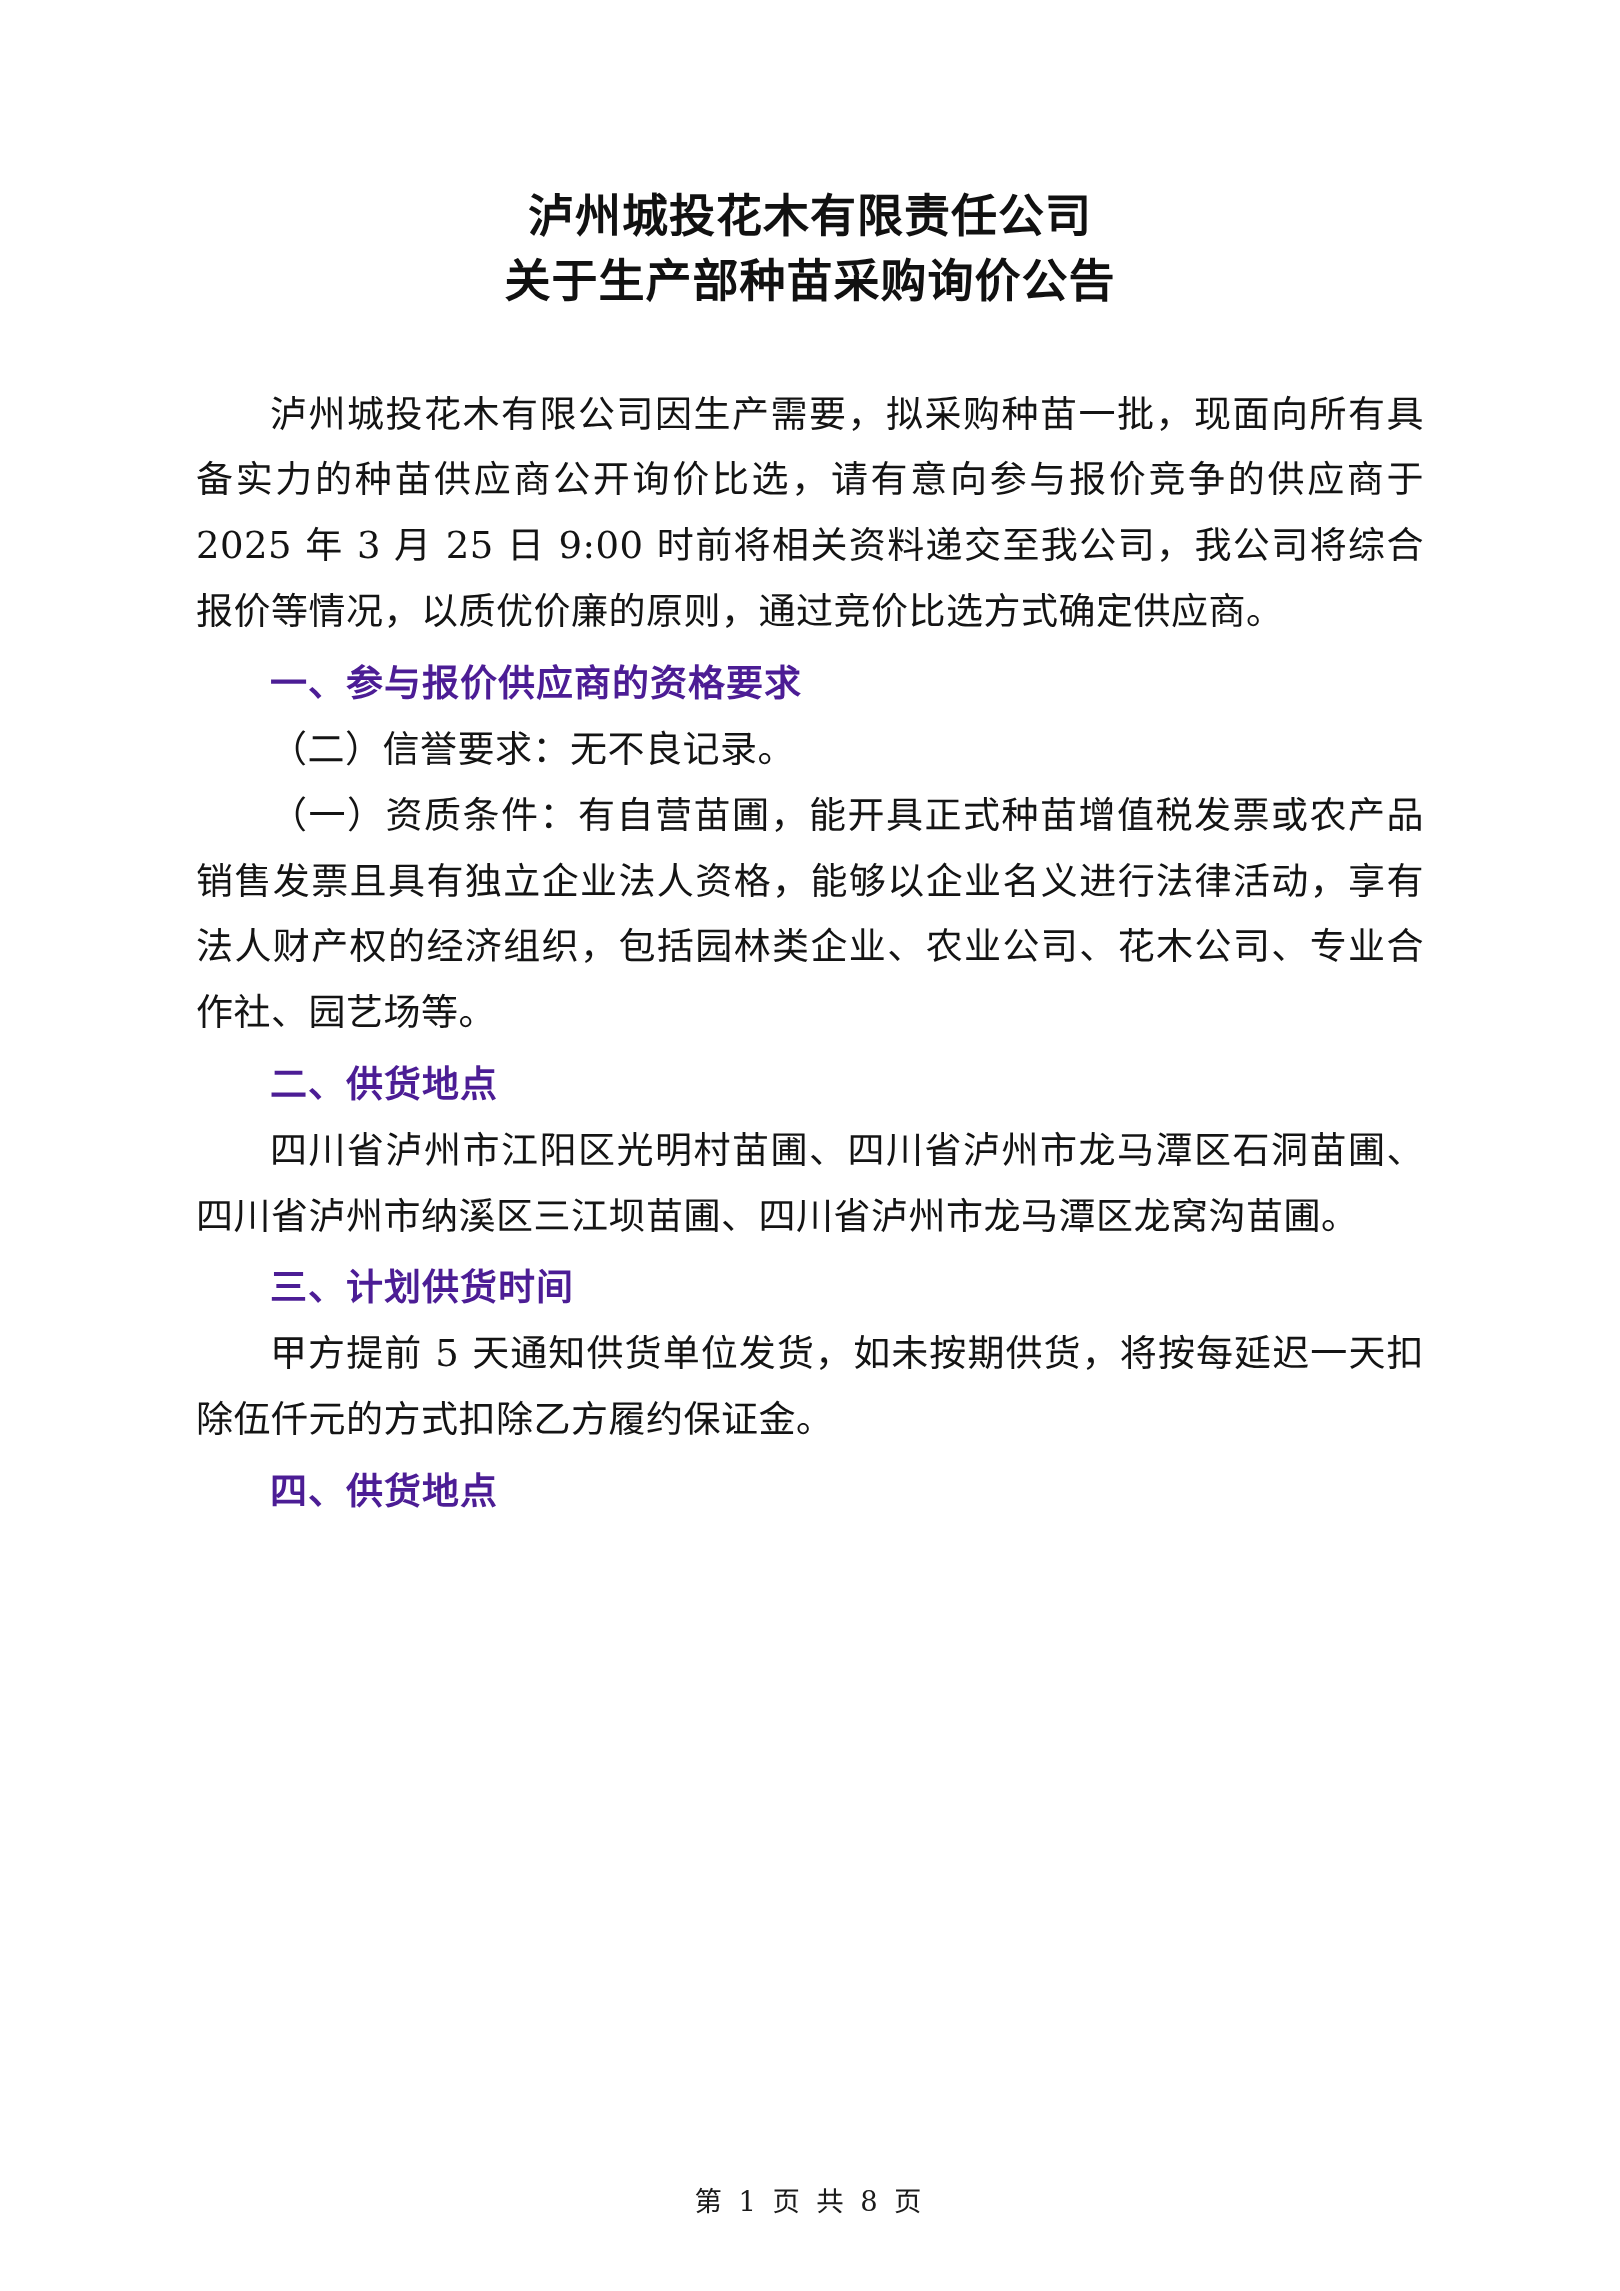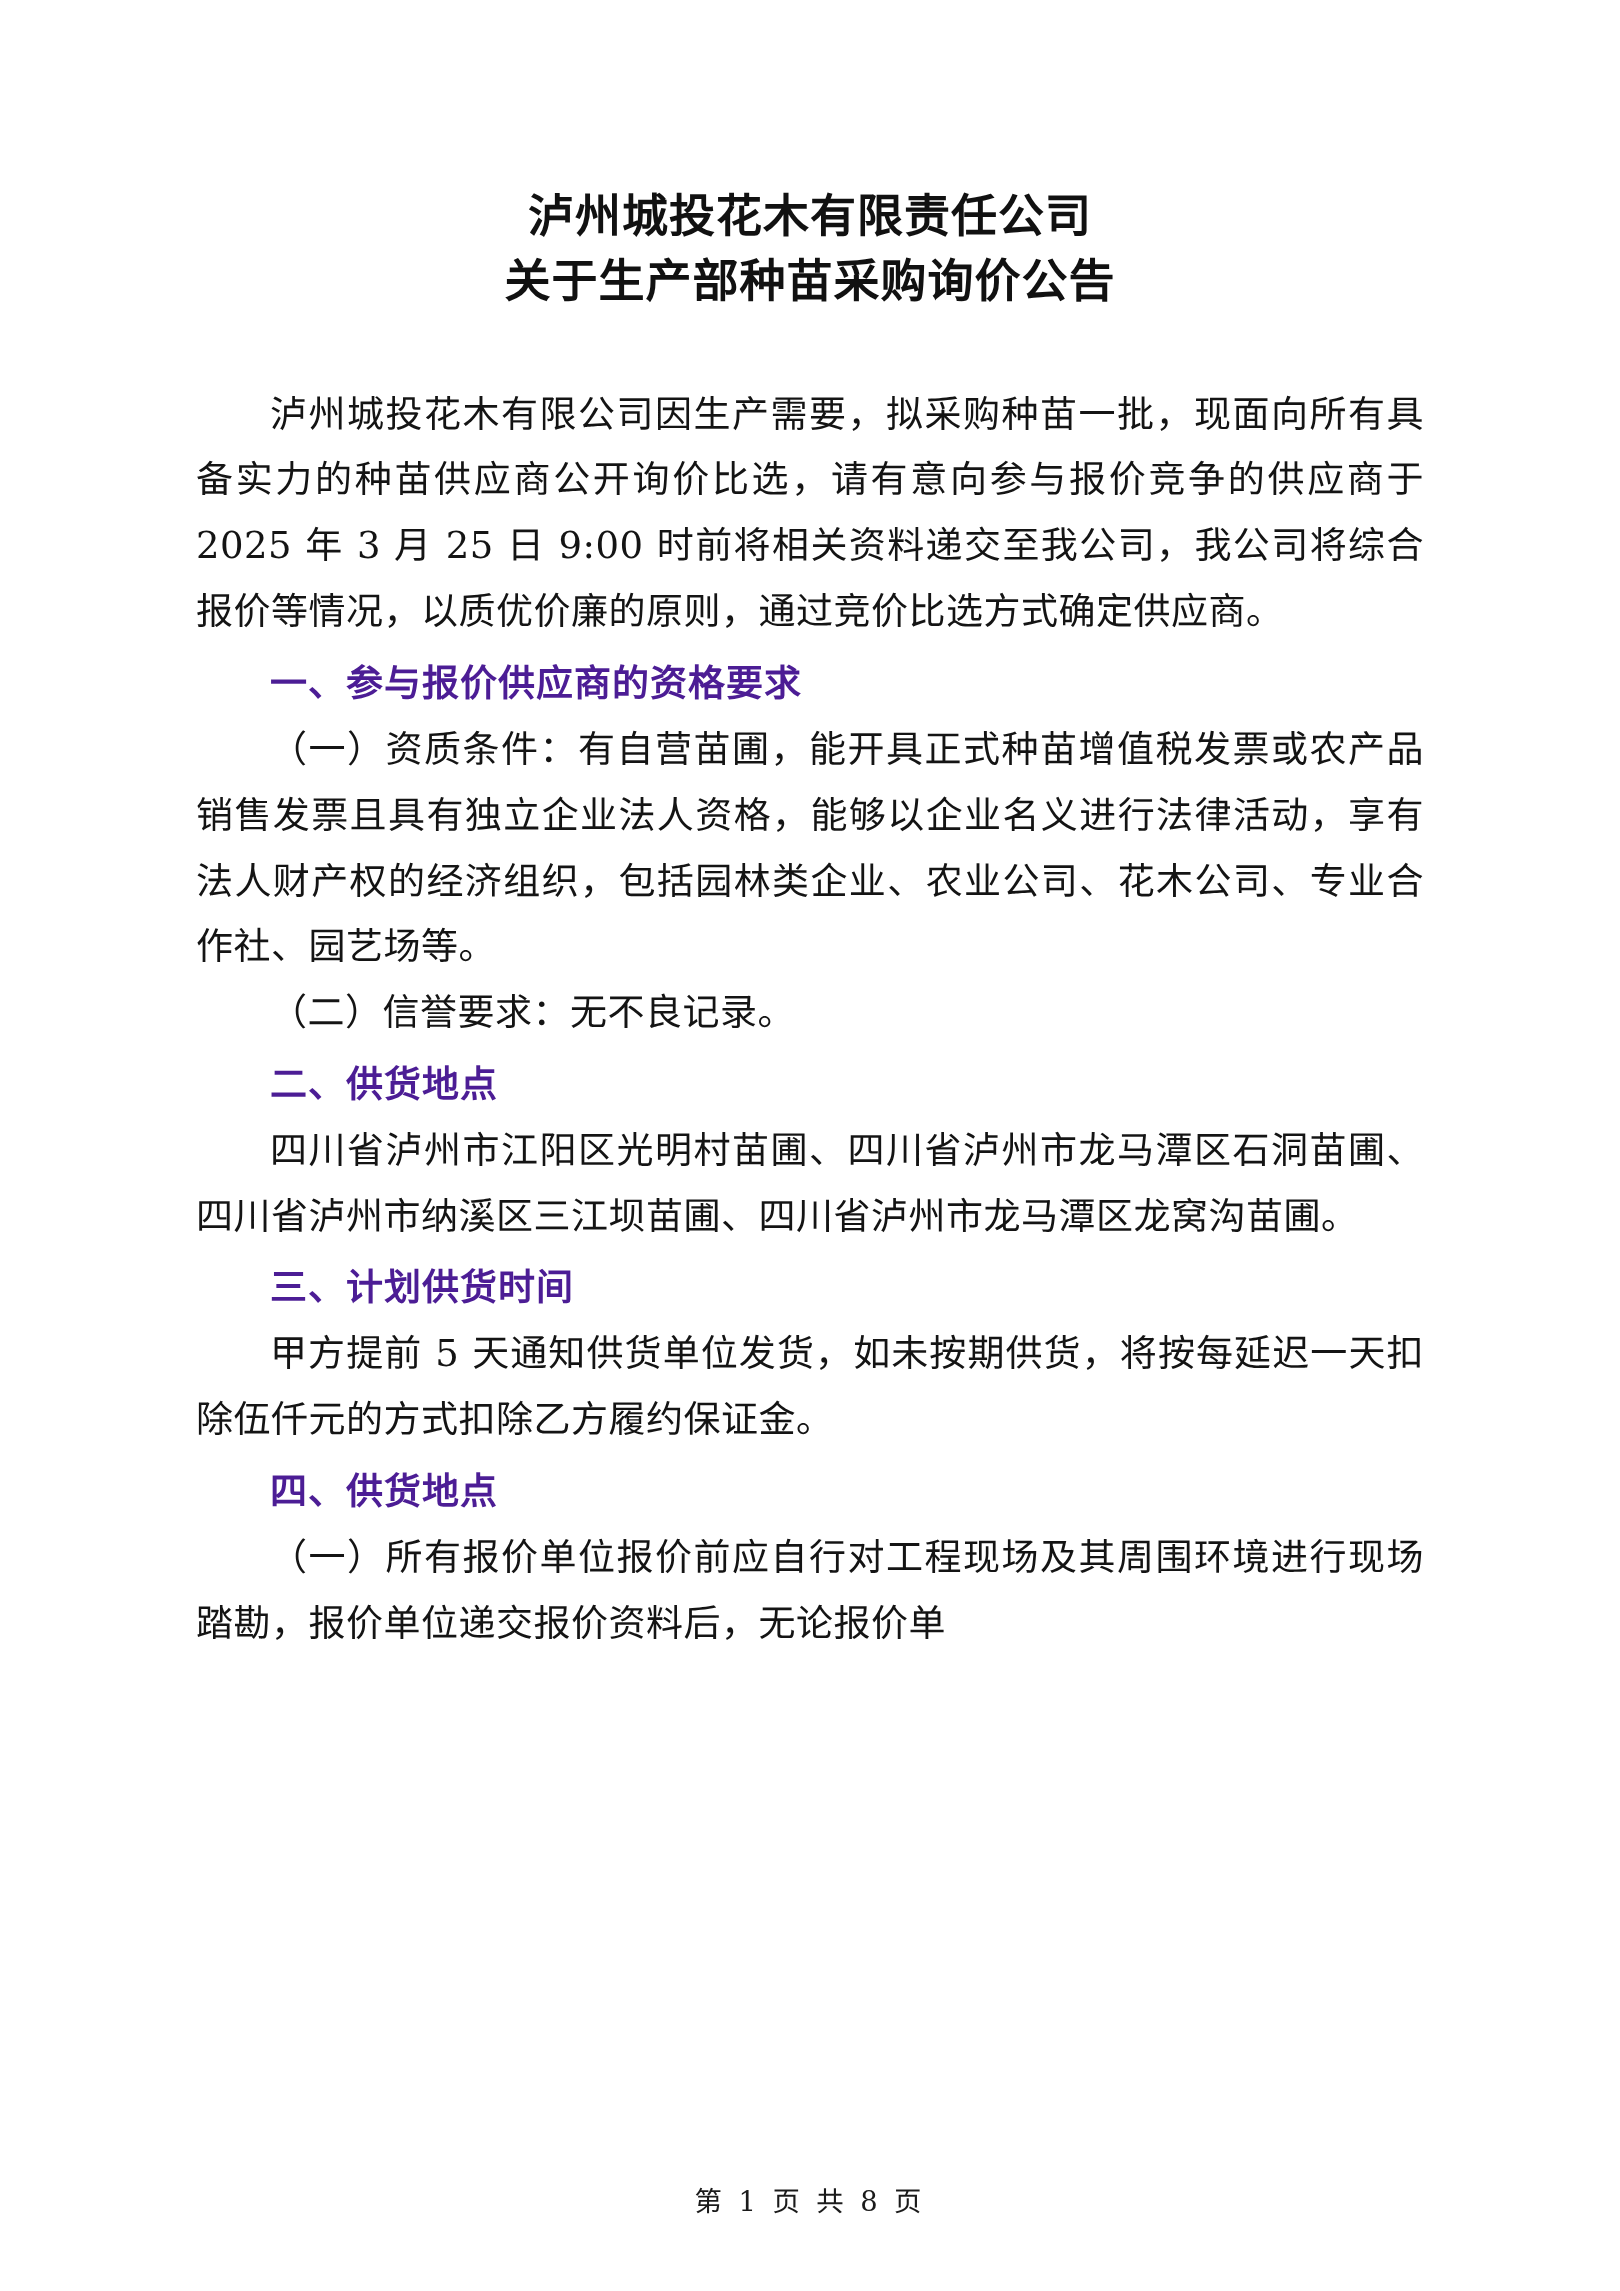--- a/index.html
+++ b/index.html
@@ -79,34 +79,33 @@
     <span class="line">泸州城投花木有限责任公司</span>
     <span class="line">关于生产部种苗采购询价公告</span>
   </div>
 
   <div class="body-block">
 
     <p class="para">泸州城投花木有限公司因生产需要，拟采购种苗一批，现面向所有具备实力的种苗供应商公开询价比选，请有意向参与报价竞争的供应商于 2025 年 3 月 25 日 9:00 时前将相关资料递交至我公司，我公司将综合报价等情况，以质优价廉的原则，通过竞价比选方式确定供应商。</p>
 
     <h2 class="heading">一、参与报价供应商的资格要求</h2>
 
+    <p class="para">（二）信誉要求：无不良记录。</p>
+
     <p class="para">（一）资质条件：有自营苗圃，能开具正式种苗增值税发票或农产品销售发票且具有独立企业法人资格，能够以企业名义进行法律活动，享有法人财产权的经济组织，包括园林类企业、农业公司、花木公司、专业合作社、园艺场等。</p>
-
-    <p class="para">（二）信誉要求：无不良记录。</p>
 
     <h2 class="heading">二、供货地点</h2>
 
     <p class="para">四川省泸州市江阳区光明村苗圃、四川省泸州市龙马潭区石洞苗圃、四川省泸州市纳溪区三江坝苗圃、四川省泸州市龙马潭区龙窝沟苗圃。</p>
 
     <h2 class="heading">三、计划供货时间</h2>
 
     <p class="para">甲方提前 5 天通知供货单位发货，如未按期供货，将按每延迟一天扣除伍仟元的方式扣除乙方履约保证金。</p>
 
     <h2 class="heading">四、供货地点</h2>
 
-    <p class="para">（一）所有报价单位报价前应自行对工程现场及其周围环境进行现场踏勘，报价单位递交报价资料后，无论报价单</p>
 
   </div>
 
   <div class="footer">第 1 页 共 8 页</div>
 
 </div>
 
 
 </body></html>

